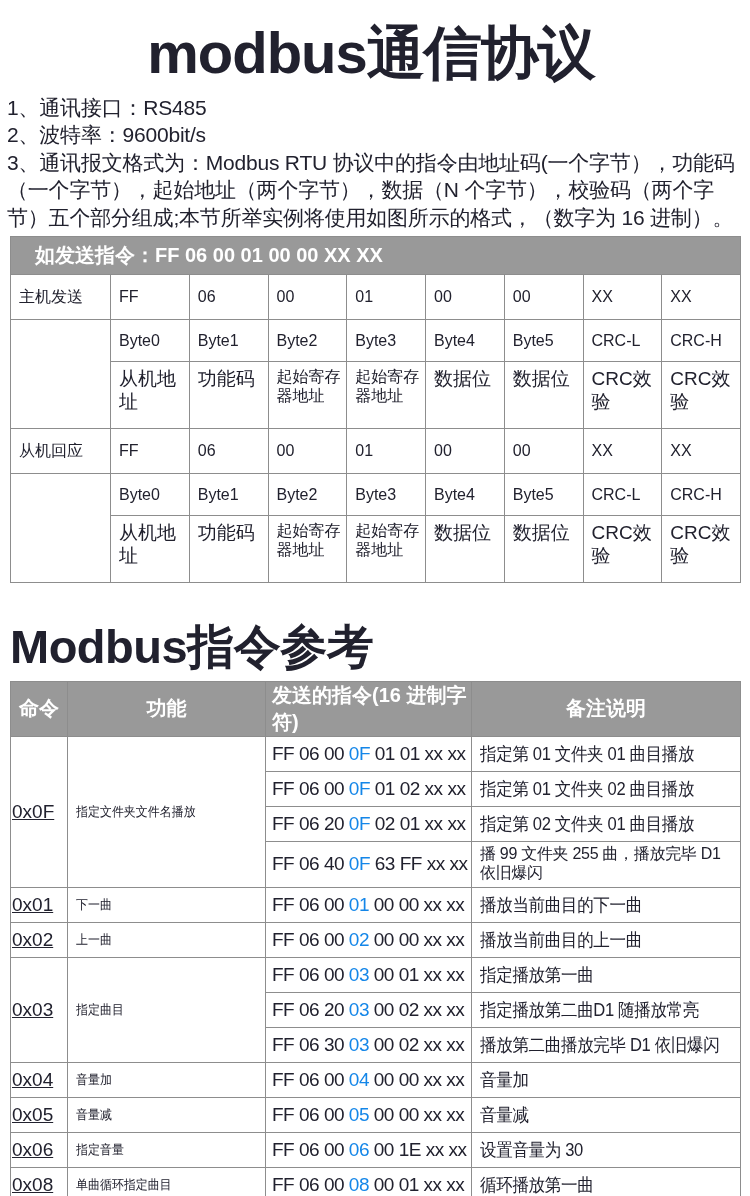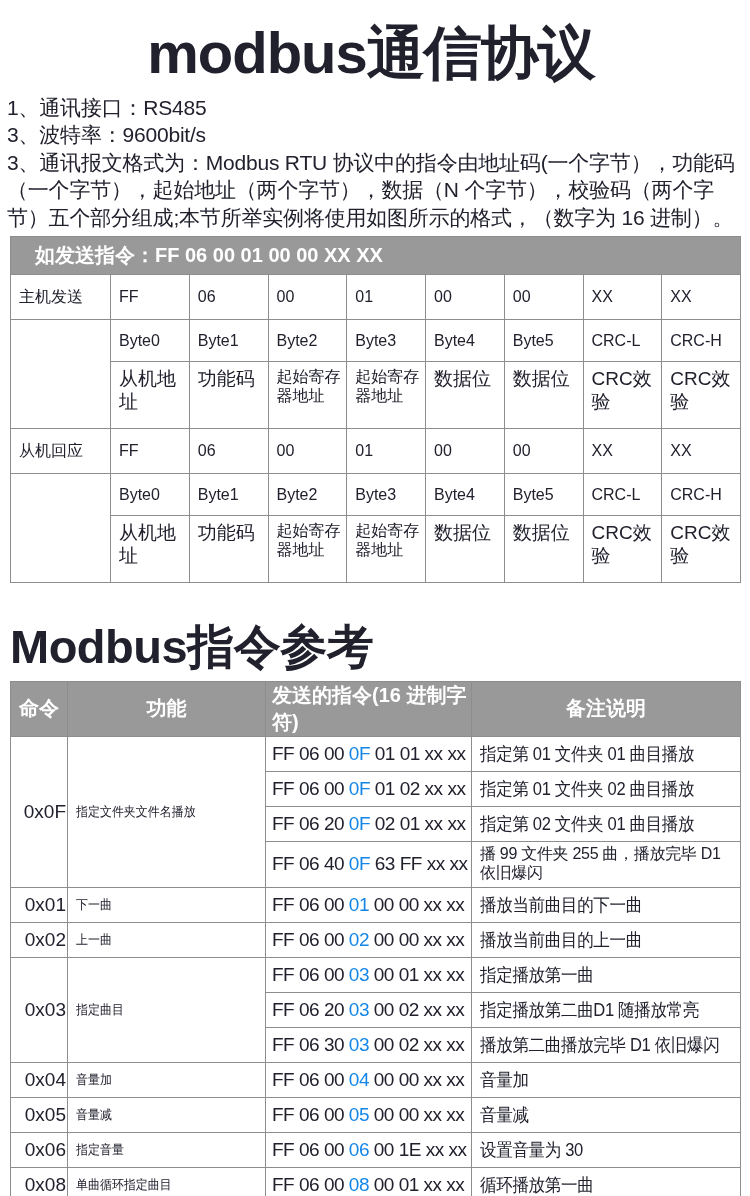--- a/index.html
+++ b/index.html
@@ -65,21 +65,21 @@
     border:1px solid var(--bd);
     text-align:center;padding:0;
   }
   .ref-table th.lft{text-align:left;padding-left:6px;}
   .ref-table td{
     border:1px solid var(--bd);
     vertical-align:middle;overflow:hidden;
   }
   .ref-table tr{height:35px;}
   .ref-table tr.tall{height:46px;}
-  td.cmd{text-align:right;font-size:19px;}
+  td.cmd{text-align:left;font-size:19px;text-decoration:underline;}
   td.func{padding-left:8px;font-size:13px;white-space:nowrap;}
   td.instr{
     padding-left:6px;font-size:19px;letter-spacing:-0.5px;
     white-space:nowrap;
   }
   td.note{padding-left:8px;font-size:18px;letter-spacing:-0.4px;white-space:nowrap;}
   td.note.small{
     font-size:16px;line-height:1.18;white-space:normal;
     letter-spacing:-0.3px;padding-top:2px;padding-bottom:2px;
   }
@@ -92,21 +92,21 @@
 </style>
 </head>
 <body>
 
 <div class="page">
 
   <h1 class="main-title">modbus通信协议</h1>
 
   <div class="intro">
     <p>1、通讯接口：RS485</p>
-    <p>3、波特率：9600bit/s</p>
+    <p>2、波特率：9600bit/s</p>
     <p>3、通讯报文格式为：Modbus RTU 协议中的指令由地址码(一个字节），功能码（一个字节），起始地址（两个字节），数据（N 个字节），校验码（两个字节）五个部分组成;本节所举实例将使用如图所示的格式，（数字为 16 进制）。</p>
   </div>
 
   <table class="frame-table">
     <colgroup>
       <col class="c-lbl">
         <col class="c-d">
         <col class="c-d">
         <col class="c-d">
         <col class="c-d">

